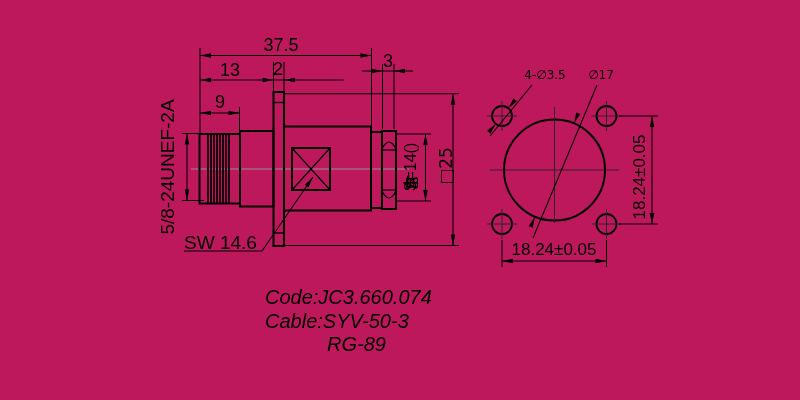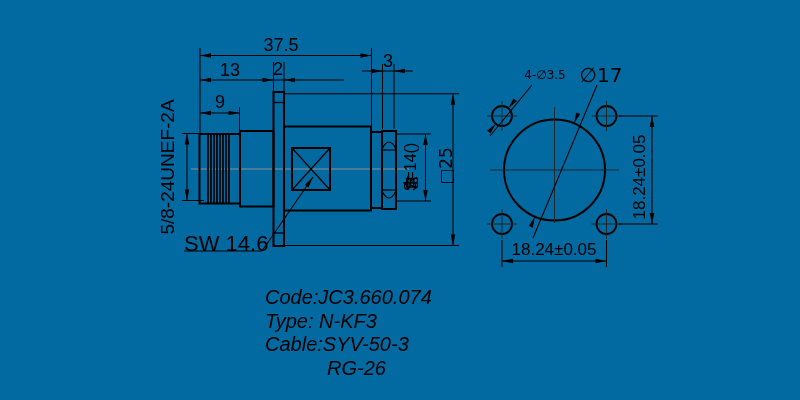--- a/index.html
+++ b/index.html
@@ -1,21 +1,21 @@
 <!DOCTYPE html>
 <html><head>
 <meta charset="utf-8">
 <style>
   html,body{margin:0;padding:0;background:#fff;}
-  .canvas{position:relative;width:800px;height:400px;background:#0369a1;overflow:hidden;
+  .canvas{position:relative;width:800px;height:400px;background:#be185d;overflow:hidden;
           font-family:"Liberation Sans",sans-serif;color:#000;}
   .canvas svg{position:absolute;left:0;top:0;}
   .lbl{position:absolute;white-space:nowrap;font-size:18px;line-height:1;
        transform:translate(-50%,-50%);}
-  .lbl-tl{position:absolute;white-space:nowrap;font-size:22px;line-height:1;}
+  .lbl-tl{position:absolute;white-space:nowrap;font-size:19px;line-height:1;}
   .rot{position:absolute;white-space:nowrap;font-size:18px;line-height:1;
        transform:translate(-50%,-50%) rotate(-90deg);display:flex;align-items:center;}
   .dejavu{font-family:"DejaVu Sans","Liberation Sans",sans-serif;}
   .notes{position:absolute;left:265px;top:286px;font-size:20px;line-height:23.5px;font-style:italic;}
   .notes .indent{padding-left:62px;}
   .kanji{display:inline-block;margin:0 1px;}
 </style>
 </head>
 <body>
 
@@ -191,25 +191,24 @@
       <line x1="3" y1="6.8" x2="11" y2="6.8"></line>
       <line x1="3" y1="10" x2="11" y2="10"></line>
       <line x1="7" y1="3.5" x2="7" y2="13.5"></line>
     </svg>
     <span>)</span>
   </div>
 
   <div class="rot dejavu" style="left:446px;top:166px;font-size:17px">□25</div>
 
   <div class="lbl dejavu" style="left:545px;top:75px;font-size:12px">4-∅3.5</div>
-  <div class="lbl dejavu" style="left:601px;top:75px;font-size:20px">∅17</div>
+  <div class="lbl dejavu" style="left:601px;top:75px;font-size:12px">∅17</div>
 
   <div class="lbl" style="left:554px;top:249px;font-size:17px">18.24±0.05</div>
   <div class="rot" style="left:639px;top:177px;font-size:17px">18.24±0.05</div>
 
   <div class="notes">
     <div>Code:JC3.660.074</div>
-    <div>Type: N-KF3</div>
     <div>Cable:SYV-50-3</div>
-    <div class="indent">RG-26</div>
+    <div class="indent">RG-89</div>
   </div>
 
 </div>
 
 </body></html>

